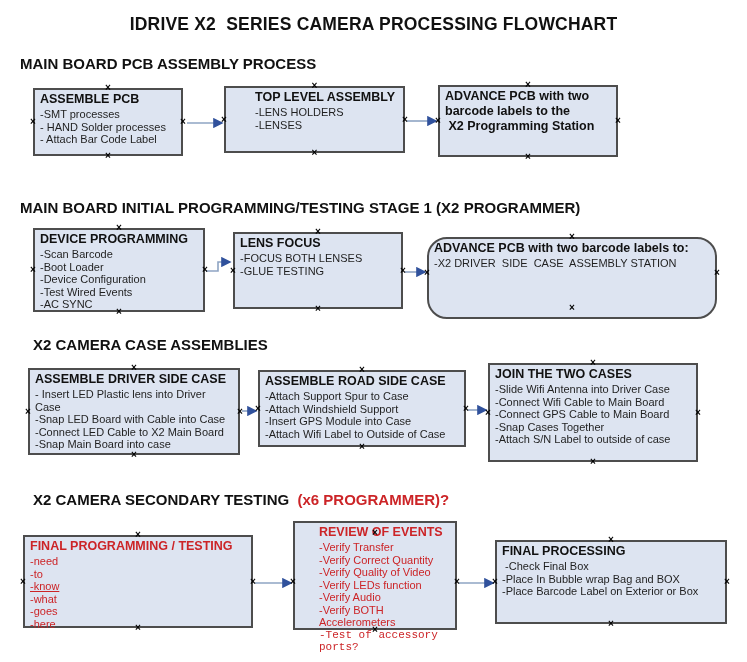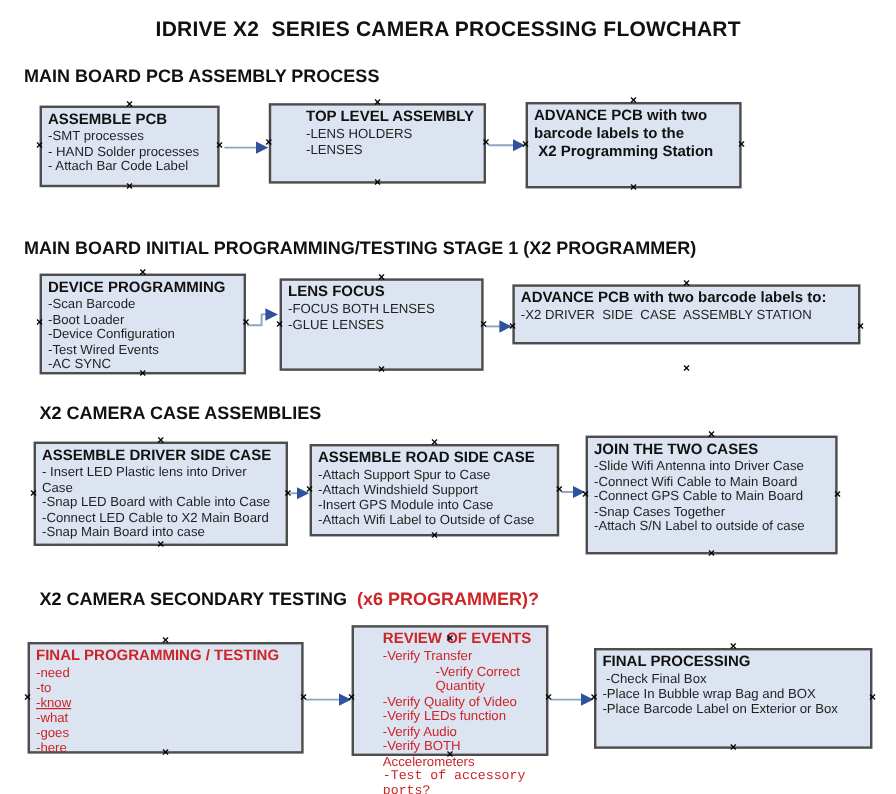--- a/index.html
+++ b/index.html
@@ -93,27 +93,27 @@
         <div class="box-line">-Test Wired Events</div>
         <div class="box-line">-AC SYNC</div>
       </div>
       <span class="anchor" style="left: 119px; top: 228px;">×</span>
       <span class="anchor" style="left: 119px; top: 312px;">×</span>
       <span class="anchor" style="left: 33px; top: 270px;">×</span>
       <span class="anchor" style="left: 205px; top: 270px;">×</span>
       <div class="flow-box" style="left: 233px; top: 232px; width: 170px; height: 77px;">
         <div class="box-title">LENS FOCUS</div>
         <div class="box-line">-FOCUS BOTH LENSES</div>
-        <div class="box-line">-GLUE LENSES</div>
+        <div class="box-line">-GLUE TESTING</div>
       </div>
       <span class="anchor" style="left: 318px; top: 232px;">×</span>
       <span class="anchor" style="left: 318px; top: 309px;">×</span>
       <span class="anchor" style="left: 233px; top: 270.5px;">×</span>
       <span class="anchor" style="left: 403px; top: 270.5px;">×</span>
-      <div class="flow-box" style="left: 427px; top: 237px; width: 290px; height: 50px;">
+      <div class="flow-box" style="left: 427px; top: 237px; width: 290px; height: 82px; border-radius: 20px;">
         <div class="box-title">ADVANCE PCB with two barcode labels to:</div>
         <div class="box-line">-X2 DRIVER  SIDE  CASE  ASSEMBLY STATION</div>
       </div>
       <span class="anchor" style="left: 572px; top: 237px;">×</span>
       <span class="anchor" style="left: 572px; top: 308px;">×</span>
       <span class="anchor" style="left: 427px; top: 272.5px;">×</span>
       <span class="anchor" style="left: 717px; top: 272.5px;">×</span>
       <div class="sec-header" style="left: 33px; top: 336px;"><span>X2 CAMERA CASE ASSEMBLIES</span><span style="color: rgb(204, 36, 39);"></span></div>
       <div class="flow-box" style="left: 28px; top: 368px; width: 212px; height: 87px;">
         <div class="box-title">ASSEMBLE DRIVER SIDE CASE</div>
@@ -159,21 +159,21 @@
         <div class="box-line" style="color: rgb(204, 36, 39);">-goes</div>
         <div class="box-line" style="color: rgb(204, 36, 39);">-here</div>
       </div>
       <span class="anchor" style="left: 138px; top: 535px;">×</span>
       <span class="anchor" style="left: 138px; top: 628px;">×</span>
       <span class="anchor" style="left: 23px; top: 581.5px;">×</span>
       <span class="anchor" style="left: 253px; top: 581.5px;">×</span>
       <div class="flow-box" style="left: 293px; top: 521px; width: 164px; height: 109px; padding-left: 24px;">
         <div class="box-title" style="color: rgb(204, 36, 39);">REVIEW OF EVENTS</div>
         <div class="box-line" style="color: rgb(204, 36, 39);">-Verify Transfer</div>
-        <div class="box-line" style="color: rgb(204, 36, 39); margin-left: 44px;">-Verify Correct Quantity</div>
+        <div class="box-line" style="color: rgb(204, 36, 39);">-Verify Correct Quantity</div>
         <div class="box-line" style="color: rgb(204, 36, 39);">-Verify Quality of Video</div>
         <div class="box-line" style="color: rgb(204, 36, 39);">-Verify LEDs function</div>
         <div class="box-line" style="color: rgb(204, 36, 39);">-Verify Audio</div>
         <div class="box-line" style="color: rgb(204, 36, 39);">-Verify BOTH Accelerometers</div>
         <div class="box-line" style="color: rgb(204, 36, 39); font-family: Liberation Mono, monospace;">-Test of accessory ports?</div>
       </div>
       <span class="anchor" style="left: 375px; top: 533px;">×</span>
       <span class="anchor" style="left: 375px; top: 630px;">×</span>
       <span class="anchor" style="left: 293px; top: 581.5px;">×</span>
       <span class="anchor" style="left: 457px; top: 581.5px;">×</span>

